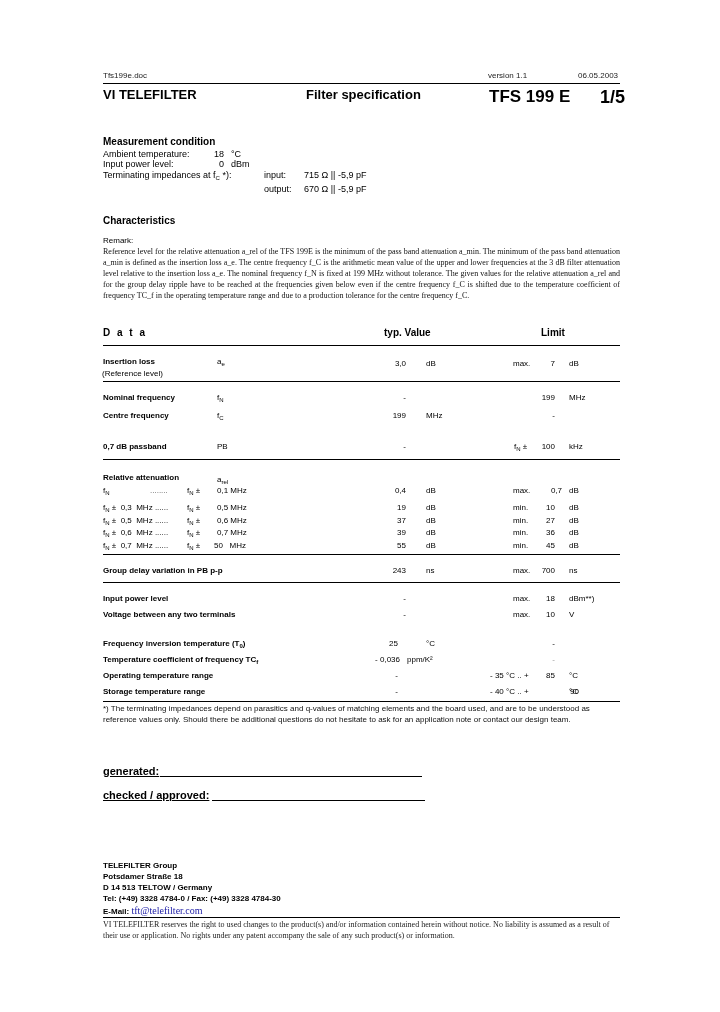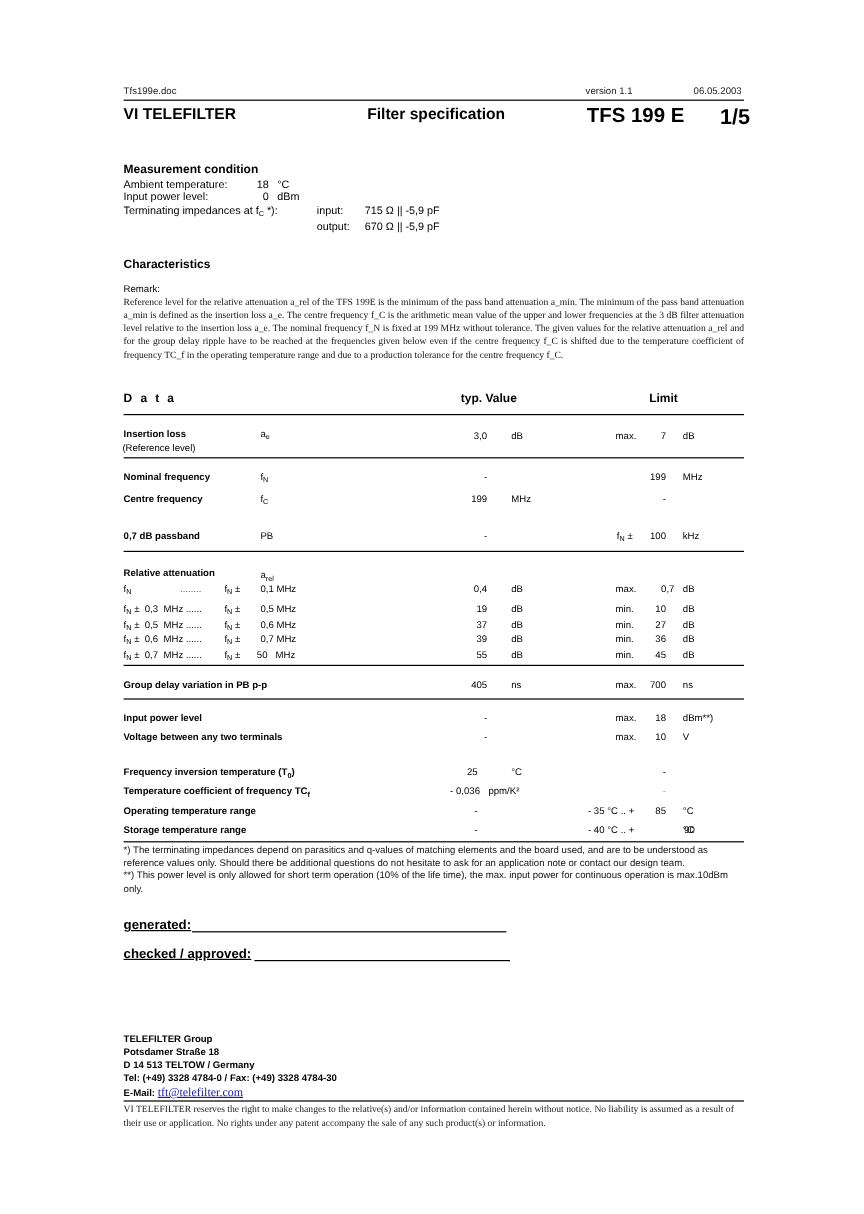--- a/index.html
+++ b/index.html
@@ -11,21 +11,21 @@
   .b { font-weight: bold; }
   .hr { position: absolute; height: 0; border-top: 1px solid #000; }
   sub { font-size: 6px; vertical-align: -2px; line-height: 0; }
   .r { text-align: right; }
   .remark { position: absolute; left: 103px; top: 246px; width: 517px;
             font-size: 8px; line-height: 11px; text-align: justify; color: #111; font-family: Liberation Serif, serif; }
   .footnote { position: absolute; left: 103px; top: 704px; width: 517px;
               font-size: 8px; line-height: 10.5px; color: #111; }
   .disclaimer { position: absolute; left: 103px; top: 919px; width: 517px;
                 font-size: 8px; line-height: 11px; font-family: "Liberation Serif", serif; color: #222; }
-  .link { color: #1a1aa6; text-decoration: underline; font-family: "Liberation Serif", serif; font-weight: normal; font-size: 10px; }
+  .link { color: #1a1aa6; font-family: "Liberation Serif", serif; font-weight: normal; font-size: 10px; }
   .sigline { position: absolute; border-bottom: 1px solid #000; }
   .underline { text-decoration: underline; }
 </style>
 </head>
 <body>
 
 <div class="abs small" style="left:103px;top:71px;color:#222">Tfs199e.doc</div>
 <div class="abs small" style="left:488px;top:71px;color:#222">version 1.1</div>
 <div class="abs small" style="left:578px;top:71px;color:#222">06.05.2003</div>
 <div class="hr" style="left:103px;top:83px;width:517px;"></div>
@@ -149,21 +149,21 @@
   <div class="abs small r" style="left:370px;top:541px;width:36px">55</div>
   <div class="abs small" style="left:426px;top:541px">dB</div>
   <div class="abs small" style="left:513px;top:541px">min.</div>
   <div class="abs small r" style="left:540px;top:541px;width:15px">45</div>
   <div class="abs small" style="left:569px;top:541px">dB</div>
 </div>
 <div class="hr" style="left:103px;top:554px;width:517px"></div>
 
 <div>
   <div class="abs small b" style="left:103px;top:566px">Group delay variation in PB p-p</div>
-  <div class="abs small r" style="left:370px;top:566px;width:36px">405</div>
+  <div class="abs small r" style="left:370px;top:566px;width:36px">243</div>
   <div class="abs small" style="left:426px;top:566px">ns</div>
   <div class="abs small" style="left:513px;top:566px">max.</div>
   <div class="abs small r" style="left:535px;top:566px;width:20px">700</div>
   <div class="abs small" style="left:569px;top:566px">ns</div>
 </div>
 <div class="hr" style="left:103px;top:582px;width:517px"></div>
 
 <div>
   <div class="abs small b" style="left:103px;top:594px">Input power level</div>
   <div class="abs small r" style="left:370px;top:594px;width:36px">-</div>
@@ -206,27 +206,26 @@
   <div class="abs small b" style="left:103px;top:687px">Storage temperature range</div>
   <div class="abs small r" style="left:370px;top:687px;width:28px">-</div>
   <div class="abs small" style="left:490px;top:687px">- 40 °C .. +</div>
   <div class="abs small r" style="left:564px;top:687px;width:15px">90</div>
   <div class="abs small" style="left:569px;top:687px">°C</div>
 </div>
 <div class="hr" style="left:103px;top:701px;width:517px"></div>
 
 <div class="footnote">
   <div>*) The terminating impedances depend on parasitics and q-values of matching elements and the board used, and are to be understood as reference values only. Should there be additional questions do not hesitate to ask for an application note or contact our design team.</div>
-  <div>**) This power level is only allowed for short term operation (10% of the life time), the max. input power for continuous operation is max.10dBm only.</div>
 </div>
 
 <div class="abs b underline" style="left:103px;top:765px;font-size:11px">generated:</div>
 <div class="sigline" style="left:160px;top:764px;width:262px;height:12px"></div>
 <div class="abs b underline" style="left:103px;top:789px;font-size:11px">checked / approved:</div>
 <div class="sigline" style="left:212px;top:788px;width:213px;height:12px"></div>
 
 <div class="abs small b" style="left:103px;top:861px">TELEFILTER Group</div>
 <div class="abs small b" style="left:103px;top:872px">Potsdamer Straße 18</div>
 <div class="abs small b" style="left:103px;top:883px">D 14 513 TELTOW / Germany</div>
 <div class="abs small b" style="left:103px;top:894px">Tel: (+49) 3328 4784-0  /  Fax: (+49) 3328 4784-30</div>
 <div class="abs small b" style="left:103px;top:905px"><span>E-Mail: </span><a class="link">tft@telefilter.com</a></div>
 <div class="hr" style="left:103px;top:917px;width:517px"></div>
-<div class="disclaimer">VI TELEFILTER reserves the right to make changes to the relative(s) and/or information contained herein without notice.  No liability is assumed as a result of their use or application.  No rights under any patent accompany the sale of any such product(s) or information.</div>
+<div class="disclaimer">VI TELEFILTER reserves the right to used changes to the product(s) and/or information contained herein without notice.  No liability is assumed as a result of their use or application.  No rights under any patent accompany the sale of any such product(s) or information.</div>
 
 </body></html>

